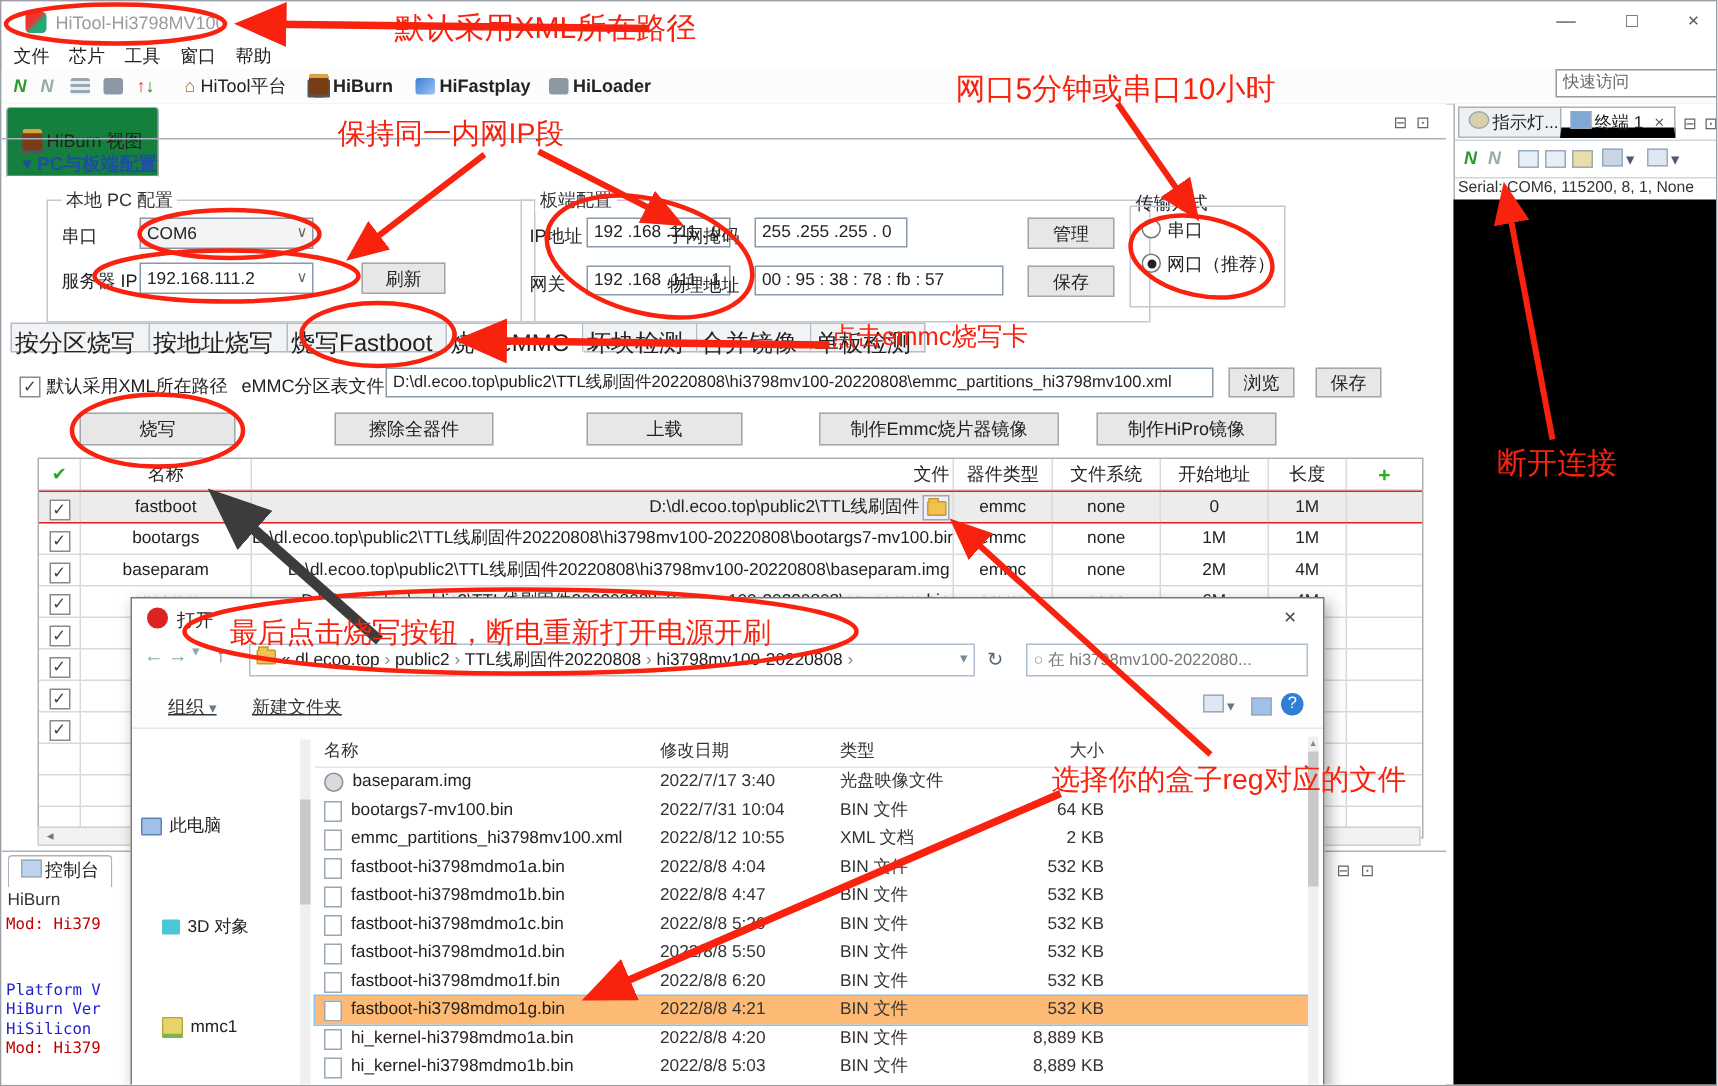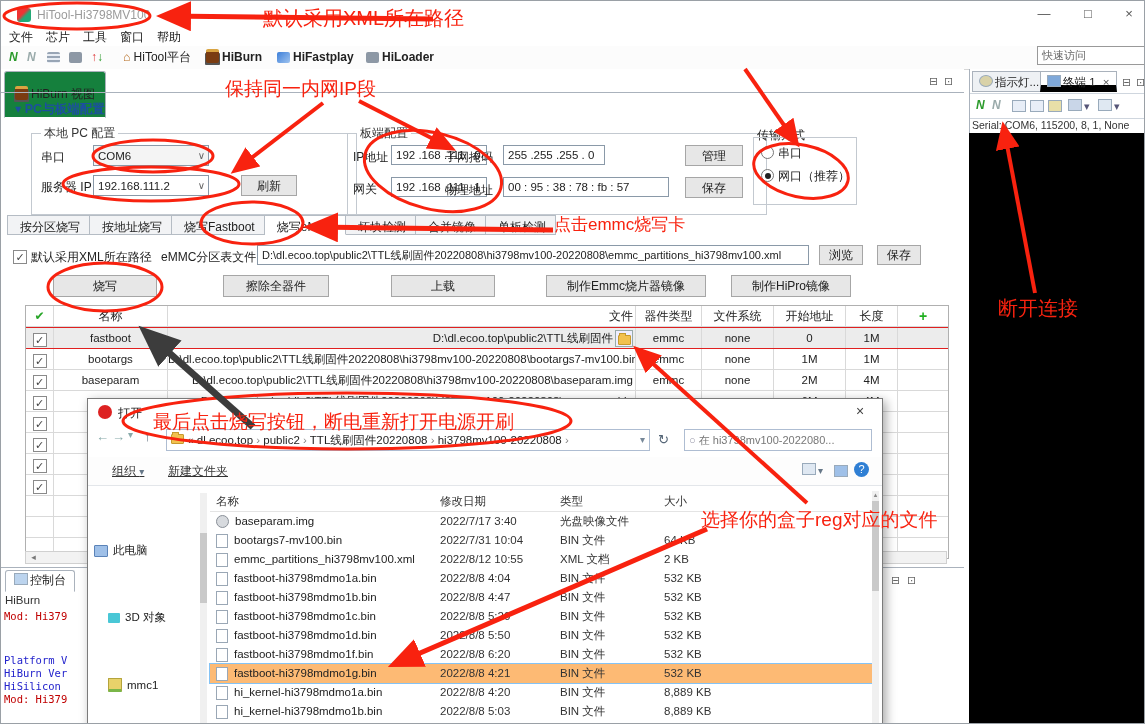--- a/index.html
+++ b/index.html
@@ -36,21 +36,21 @@
   .inp{border:1px solid #8a99a8;background:#fff;font-size:11.5px;line-height:18px;padding:0 4px;box-sizing:border-box;}
   .combo{border:1px solid #8a99a8;background:#f4f4f4;font-size:11.5px;line-height:20px;padding:0 4px;box-sizing:border-box;}
   .combo .car{position:absolute;right:3px;top:0;color:#666;font-size:10px;}
   .btn{border:1px solid #a6a6a6;background:#e7e7e7;text-align:center;font-size:12px;box-sizing:border-box;}
   .radio{display:inline-block;width:11px;height:11px;border:1px solid #777;border-radius:50%;background:#fff;vertical-align:-2px;margin-right:4px;position:relative;}
   .radio.on::after{content:"";position:absolute;left:2.5px;top:2.5px;width:6px;height:6px;border-radius:50%;background:#222;}
   .cbx{display:inline-block;width:12px;height:12px;border:1px solid #8a8a8a;background:#fff;vertical-align:-2px;
        font-size:11px;line-height:12px;text-align:center;color:#444;}
   
   .ftabs{left:6px;top:214px;height:23px;display:flex;}
-  .ftab{border:1px solid #b5bcc4;border-left:none;padding:3px 9px 0 12px;background:#f2f3f5;font-size:12px;height:20px;box-sizing:border-box;}
+  .ftab{border:1px solid #b5bcc4;border-left:none;padding:3px 9px 0 2px;background:#f2f3f5;font-size:16px;height:20px;box-sizing:border-box;}
   .ftab:first-child{border-left:1px solid #b5bcc4;}
   .ftab.active{background:#fff;border-bottom:1px solid #fff;font-weight:normal;}
   
   .btable{left:24px;top:304px;width:922px;border:1px solid #b0b0b0;background:#fff;}
   .trow{display:flex;height:20px;line-height:20px;border-bottom:1px solid #d9d9d9;font-size:11.5px;}
   .trow.hdr{font-size:12px;}
   .tc{border-right:1px solid #d9d9d9;box-sizing:border-box;overflow:hidden;white-space:nowrap;text-align:center;}
   .c0{width:28px;} .c1{width:114px;} .c2{width:468px;text-align:right;padding-right:2px;}
   .c3{width:66px;} .c4{width:72px;} .c5{width:72px;} .c6{width:52px;} .c7{width:50px;border-right:none;}
   .trow.sel{background:#ececec;border-top:1px solid #e02020;border-bottom:1px solid #e02020;height:20px;}
@@ -92,21 +92,21 @@
   .sb-pic{background:linear-gradient(135deg,#7fc063 50%,#9fc3ef 50%);}
   .sb-doc{background:#fff;border:1px solid #8aa;}
   .sb-dl{background:#2f7fd4;}
   .sb-mus{background:#3f8fd4;border-radius:50%;}
   .flist-hdr{display:flex;height:20px;line-height:20px;font-size:11.5px;color:#333;border-bottom:1px solid #e4e4e4;}
   .frow{display:flex;height:19px;line-height:19px;font-size:11.5px;color:#222;}
   .frow.sel{background:#fdba74;outline:1px solid #84c3f5;}
   .fc-name{width:230px;padding-left:6px;box-sizing:border-box;white-space:nowrap;overflow:hidden;display:flex;align-items:center;}
   .fc-date{width:120px;color:#333;}
   .fc-type{width:104px;color:#333;}
-  .fc-size{width:80px;padding-right:8px;color:#333;box-sizing:border-box;}
+  .fc-size{width:80px;text-align:right;padding-right:8px;color:#333;box-sizing:border-box;}
   .fic{display:inline-block;width:10px;height:12px;background:#fff;border:1px solid #9aa7b5;margin-right:6px;flex:none;}
   .fic.disc{width:11px;height:11px;border-radius:50%;background:#d7dade;border:1px solid #8a9098;}
   .vscroll{position:absolute;right:2px;width:7px;background:#f0f0f0;}
   .vthumb{position:absolute;left:0;width:7px;background:#c9c9c9;}
   
   .anno{position:absolute;color:#f8220f;z-index:61;white-space:nowrap;font-family:"Liberation Sans","DejaVu Sans",sans-serif;}
   #overlay{position:absolute;left:0;top:0;width:1145px;height:724px;z-index:60;pointer-events:none;}
 </style>
 </head>
 <body>
@@ -581,20 +581,21 @@
           <div class="fc-size">8,889 KB</div>
         </div>
     </div>
     <div class="vscroll" style="right:3px;top:92px;height:235px">
       <span style="position:absolute;left:0;top:0;width:7px;text-align:center;font-size:7px;color:#888">▴</span>
       <span class="vthumb" style="top:10px;height:90px"></span>
     </div>
   </div>
 
   <div class="anno" style="left:262px;top:4px;font-size:20px">默认采用XML所在路径</div>
+  <div class="anno" style="left:636px;top:45px;font-size:20px">网口5分钟或串口10小时</div>
   <div class="anno" style="left:224px;top:75px;font-size:19px">保持同一内网IP段</div>
   <div class="anno" style="left:553px;top:212px;font-size:17px">点击emmc烧写卡</div>
   <div class="anno" style="left:152px;top:408px;font-size:19px">最后点击烧写按钮，断电重新打开电源开刷</div>
   <div class="anno" style="left:700px;top:506px;font-size:19px">选择你的盒子reg对应的文件</div>
   <div class="anno" style="left:997px;top:294px;font-size:20px">断开连接</div>
 
   <svg id="overlay" viewBox="0 0 1145 724">
     <defs>
       <marker id="ar" markerWidth="8" markerHeight="8" refX="5" refY="3" orient="auto">
         <path d="M0,0 L7,3 L0,6 z" fill="#f8220f"></path>

